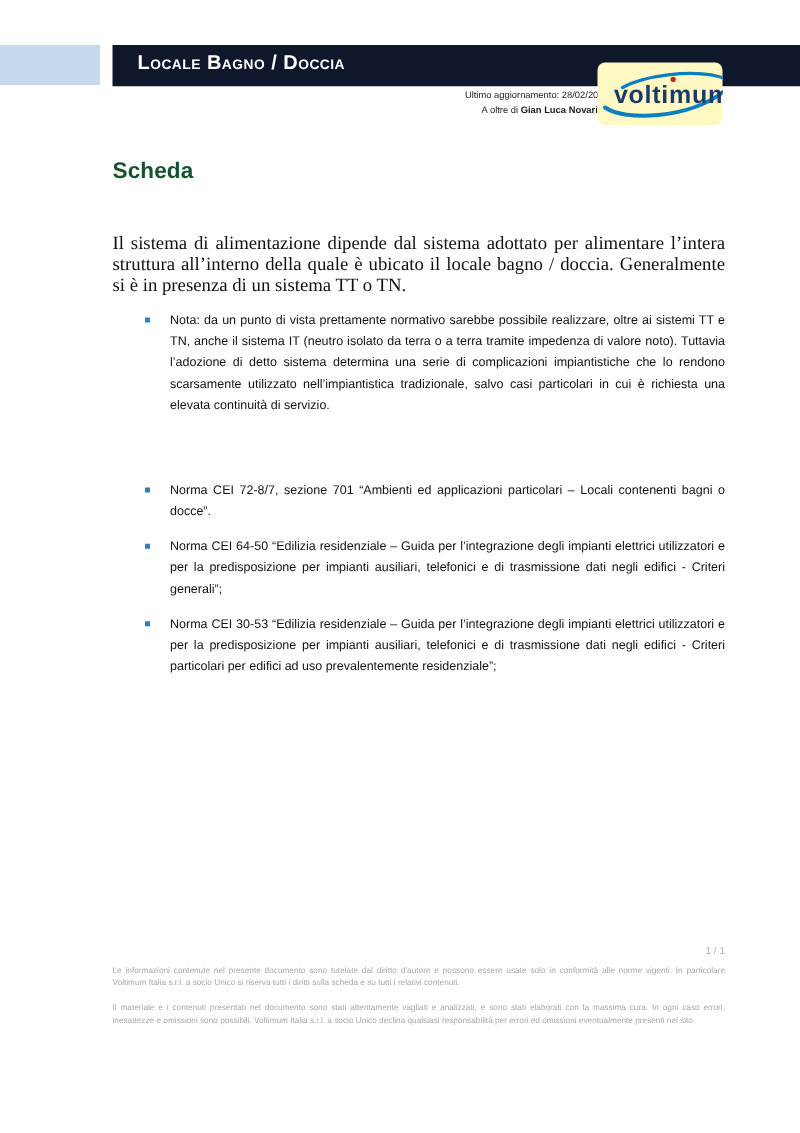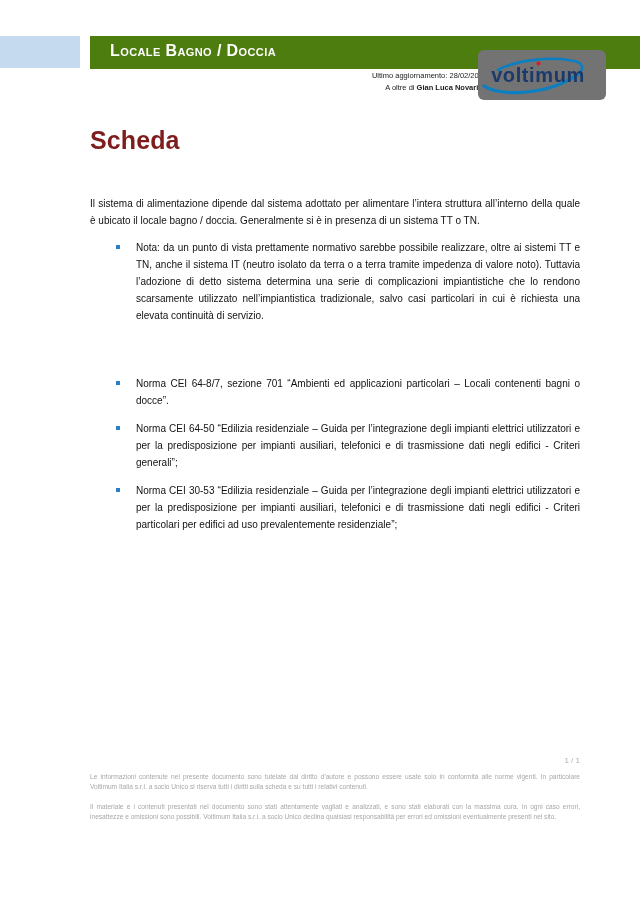--- a/index.html
+++ b/index.html
@@ -28,21 +28,21 @@
     width: 80px;
     height: 32px;
     background: #c5d9ef;
   }
   .header-band {
     position: absolute;
     left: 90px;
     top: 36px;
     right: 0;
     height: 33px;
-    background: #4d7c0f;
+    background: #0f172a;
   }
   .header-title {
     position: absolute;
     left: 20px;
     top: 6px;
     font-size: 16px;
     font-weight: bold;
     color: #ffffff;
     font-variant: small-caps;
     letter-spacing: 0.4px;
@@ -58,58 +58,59 @@
     color: #1a1a1a;
   }
   .header-meta .line2 { margin-top: 1px; }
   .header-meta .author-name { font-weight: bold; }
 
   
   .logo-box {
     position: absolute;
     left: 478px;
     top: 50px;
-    width: 128px;
+    width: 100px;
     height: 50px;
-    background: #737373;
+    background: #fef9c3;
     border-radius: 6px;
     overflow: hidden;
   }
   .logo-box svg { display: block; }
 
   
   .content {
     position: absolute;
     left: 90px;
     top: 126px;
     width: 490px;
   }
   .page-title {
-    font-size: 25px;
+    font-size: 18px;
     font-weight: bold;
-    color: #7f1d1d;
+    color: #14532d;
     margin: 0 0 40px 0;
     letter-spacing: 0.1px;
   }
   .section {
     margin-bottom: 4px;
   }
   .section-heading {
     font-size: 12.5px;
     font-weight: bold;
     color: #1879c4;
     margin: 0 0 14px 0;
     letter-spacing: 0.1px;
   }
   .para {
-    font-size: 10px;
+    font-size: 15px;
     line-height: 17px;
     text-align: justify;
     margin: 0 0 10px 0;
     color: #111111;
+    font-family: Liberation Serif, serif;
   }
   ul.bullets {
     list-style: none;
     margin: 0;
     padding: 0 0 0 26px;
   }
   ul.bullets li {
     position: relative;
     font-size: 10px;
     line-height: 17px;
@@ -180,21 +181,21 @@
     <p class="para">Il sistema di alimentazione dipende dal sistema adottato per alimentare l’intera struttura all’interno della quale è ubicato il locale bagno / doccia. Generalmente si è in presenza di un sistema TT o TN.</p>
     <ul class="bullets">
       <li>Nota: da un punto di vista prettamente normativo sarebbe possibile realizzare, oltre ai sistemi TT e TN, anche il sistema IT (neutro isolato da terra o a terra tramite impedenza di valore noto). Tuttavia l’adozione di detto sistema determina una serie di complicazioni impiantistiche che lo rendono scarsamente utilizzato nell’impiantistica tradizionale, salvo casi particolari in cui è richiesta una elevata continuità di servizio.</li>
     </ul>
   </div>
 
   <div class="spacer-norme"></div>
 
   <div class="section">
     <ul class="bullets">
-      <li>Norma CEI 64-8/7, sezione 701 “Ambienti ed applicazioni particolari – Locali contenenti bagni o docce”.</li>
+      <li>Norma CEI 72-8/7, sezione 701 “Ambienti ed applicazioni particolari – Locali contenenti bagni o docce”.</li>
       <li>Norma CEI 64-50 “Edilizia residenziale – Guida per l’integrazione degli impianti elettrici utilizzatori e per la predisposizione per impianti ausiliari, telefonici e di trasmissione dati negli edifici -  Criteri generali”;</li>
       <li>Norma CEI 30-53 “Edilizia residenziale – Guida per l’integrazione degli impianti elettrici utilizzatori e per la predisposizione per impianti ausiliari, telefonici e di trasmissione dati negli edifici -  Criteri particolari per edifici ad uso prevalentemente residenziale”;</li>
     </ul>
   </div>
 </div>
 
 <div class="footer">
   <div class="page-number">1 / 1</div>
   <p class="footer-para">Le informazioni contenute nel presente documento sono tutelate dal diritto d’autore e possono essere usate solo in conformità alle norme vigenti. In particolare Voltimum Italia s.r.l. a socio Unico si riserva tutti i diritti sulla scheda e su tutti i relativi contenuti.</p>
   <p class="footer-para">Il materiale e i contenuti presentati nel documento sono stati attentamente vagliati e analizzati, e sono stati elaborati con la massima cura. In ogni caso errori, inesattezze e omissioni sono possibili. Voltimum Italia s.r.l. a socio Unico declina qualsiasi responsabilità per errori ed omissioni eventualmente presenti nel sito.</p>

